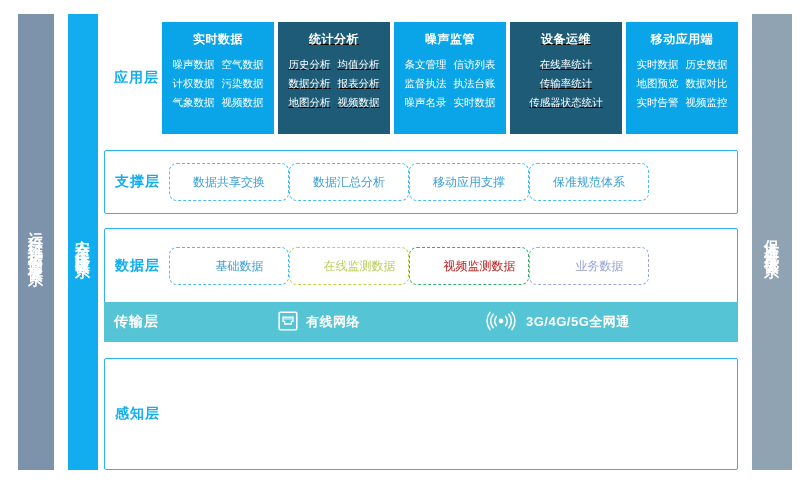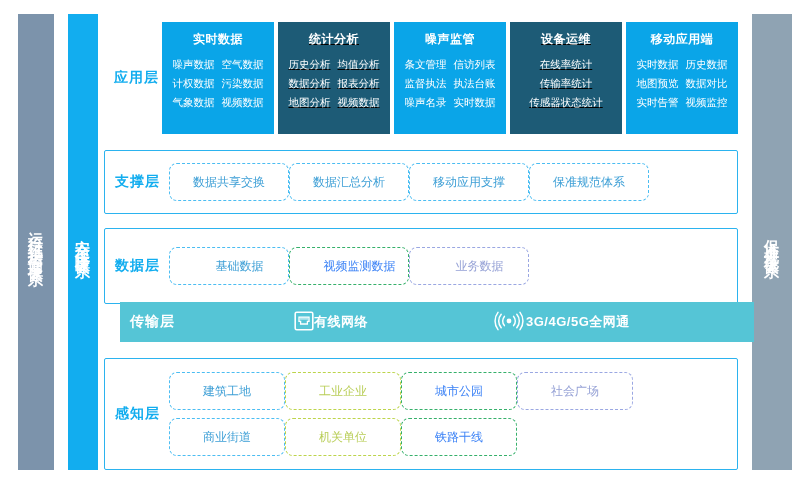--- a/index.html
+++ b/index.html
@@ -140,48 +140,48 @@
     justify-content: center;
     border-radius: 8px;
     border: 1.5px dashed #4bbdf2;
     color: #4aa8dd;
     font-size: 12px;
     box-sizing: border-box;
     background: #ffffff;
   }
   .chip.c-blue   { border-color: #4bbdf2; color: #3d9fd6; }
   .chip.c-olive  { border-color: #bcd44a; color: #b9ce58; }
-  .chip.c-green  { border-color: #35b06a; color: #3b82f6; font-family: Liberation Mono, monospace; }
+  .chip.c-green  { border-color: #35b06a; color: #b91c1c; font-family: Liberation Mono, monospace; }
   .chip.c-purple { border-color: #9aa7e2; color: #96a2d6; }
 
   #row-support .chip { flex: 0 0 120px; }
   #row-data .chip { flex: 0 0 120px; padding-left: 21px; }
 
   
   #row-trans {
     top: 302px;
     height: 40px;
     background: #55c5d6;
     display: flex;
     align-items: center;
-    margin-left: 16px;
   }
   #row-trans .row-label { color: #ffffff; }
   .trans-items {
     position: absolute;
     left: 64px;
     top: 0;
     bottom: 0;
     display: flex;
     align-items: center;
     gap: 60px;
   }
   .trans-item {
     display: flex;
     align-items: center;
+    gap: 8px;
     color: #ffffff;
     font-size: 13px;
     font-weight: bold;
     white-space: nowrap;
   }
   .trans-item .label { letter-spacing: 0.5px; }
   .ico { display: block; }
   .trans-gap-1 { margin-left: 110px; }
   .trans-gap-2 { margin-left: 64px; }
 </style>
@@ -270,20 +270,21 @@
           <div class="chip c-blue">保准规范体系</div>
         </div>
       </div>
   </div>
 
   <div class="row framed" id="row-data">
     <div class="row-label">数据层</div>
     <div class="chip-area" id="data-chips">
         <div class="chip-line">
           <div class="chip c-blue">基础数据</div>
+          <div class="chip c-olive">在线监测数据</div>
           <div class="chip c-green">视频监测数据</div>
           <div class="chip c-purple">业务数据</div>
         </div>
       </div>
   </div>
 
   <div class="row" id="row-trans">
     <div class="row-label">传输层</div>
     <div class="trans-items">
 
@@ -311,28 +312,15 @@
           </svg>
         </span>
         <span class="label">3G/4G/5G全网通</span>
       </div>
 
     </div>
   </div>
 
   <div class="row framed" id="row-sense">
     <div class="row-label">感知层</div>
-    <div class="chip-area" id="sense-chips">
-        <div class="chip-line">
-          <div class="chip c-blue">建筑工地</div>
-          <div class="chip c-olive">工业企业</div>
-          <div class="chip c-green">城市公园</div>
-          <div class="chip c-purple">社会广场</div>
-        </div>
-        <div class="chip-line">
-          <div class="chip c-blue">商业街道</div>
-          <div class="chip c-olive">机关单位</div>
-          <div class="chip c-green">铁路干线</div>
-        </div>
-      </div>
   </div>
 
 </div>
 
 </body></html>

